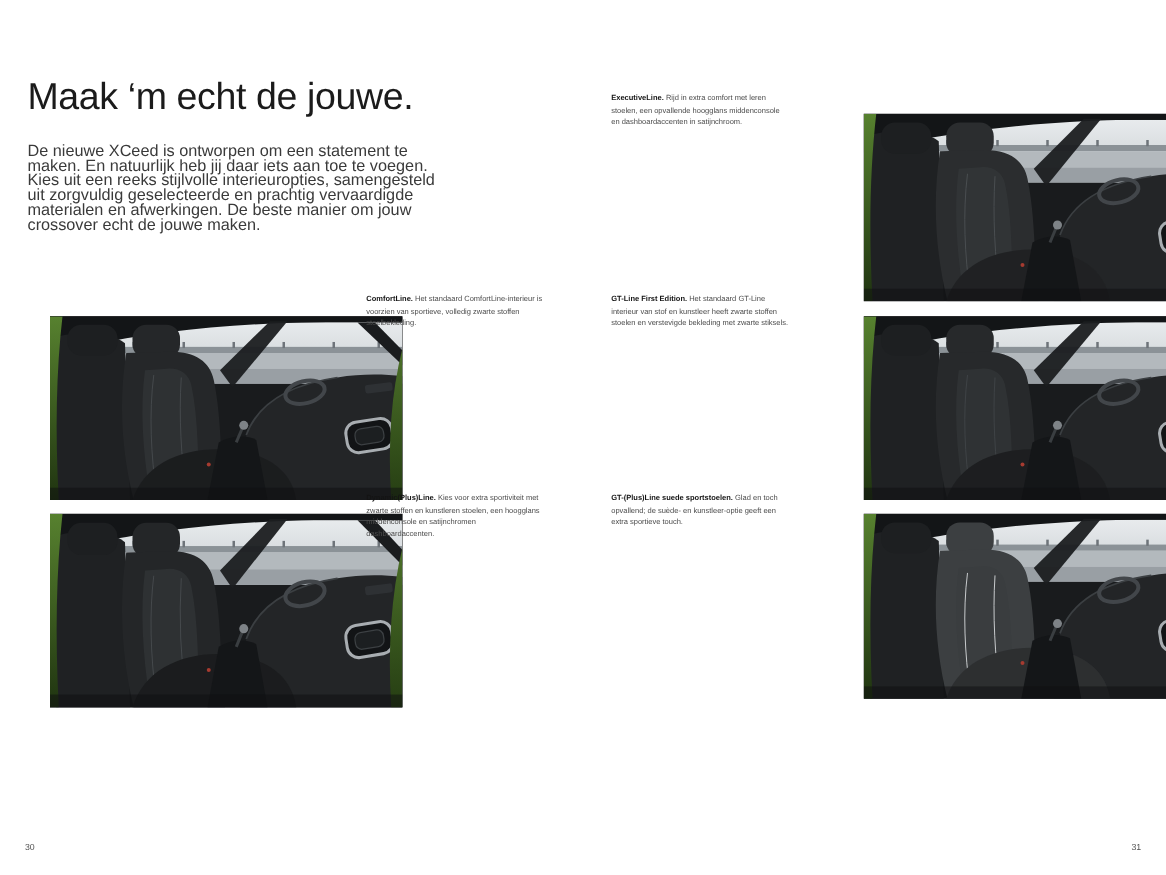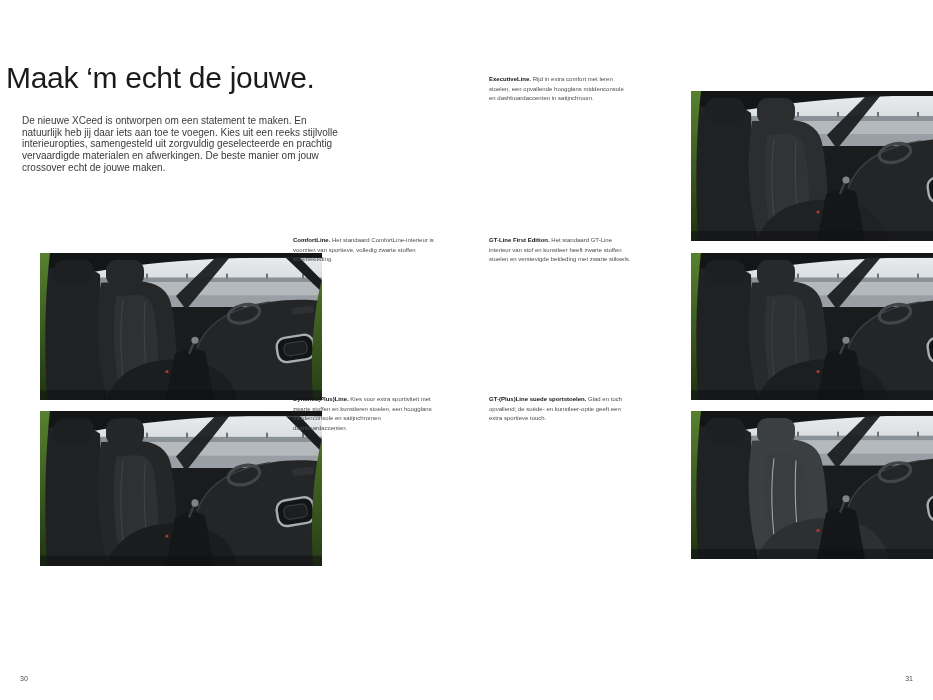--- a/index.html
+++ b/index.html
@@ -1,26 +1,26 @@
 <!DOCTYPE html>
 <html><head>
 <meta charset="utf-8">
 <style>
   html,body{margin:0;padding:0;background:#ffffff;}
   .page{
     position:relative;width:933px;height:700px;background:#ffffff;
     font-family:"Liberation Sans",sans-serif;overflow:hidden;
   }
   .title{
-    position:absolute;left:6px;top:61px;margin:0;
+    position:absolute;left:22px;top:61px;margin:0;
     font-size:30px;line-height:34px;font-weight:400;color:#1b1b1b;letter-spacing:-0.3px;
   }
   .intro{
     position:absolute;left:22px;top:115px;width:327px;margin:0;
-    font-size:10px;line-height:11.7px;color:#3a3a3a;
+    font-size:13px;line-height:11.7px;color:#3a3a3a;
   }
   .caption{
     position:absolute;width:143px;
     font-size:6px;line-height:9.6px;color:#4c4c4c;
   }
   .caption b{color:#141414;font-weight:700;}
   .cap-exec   {left:489px;top:75px;}
   .cap-comfort{left:293px;top:236px;}
   .cap-gtfirst{left:489px;top:236px;}
   .cap-dynamic{left:293px;top:395px;}

